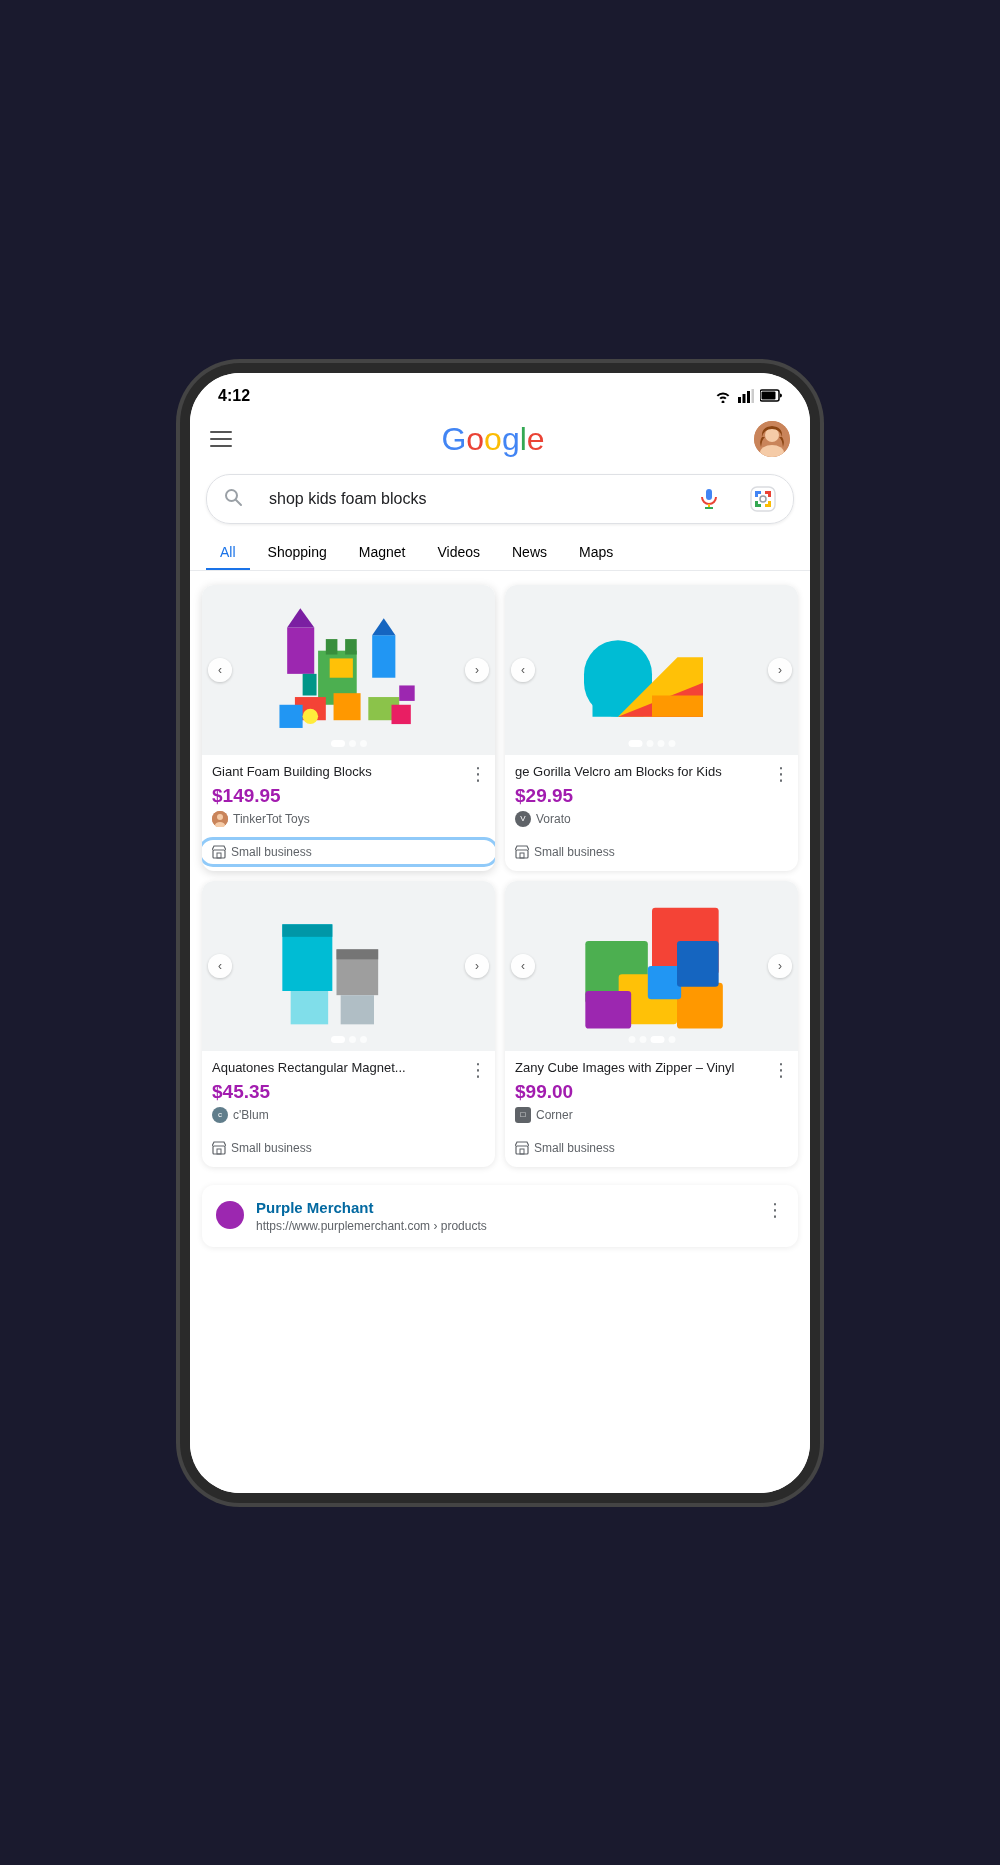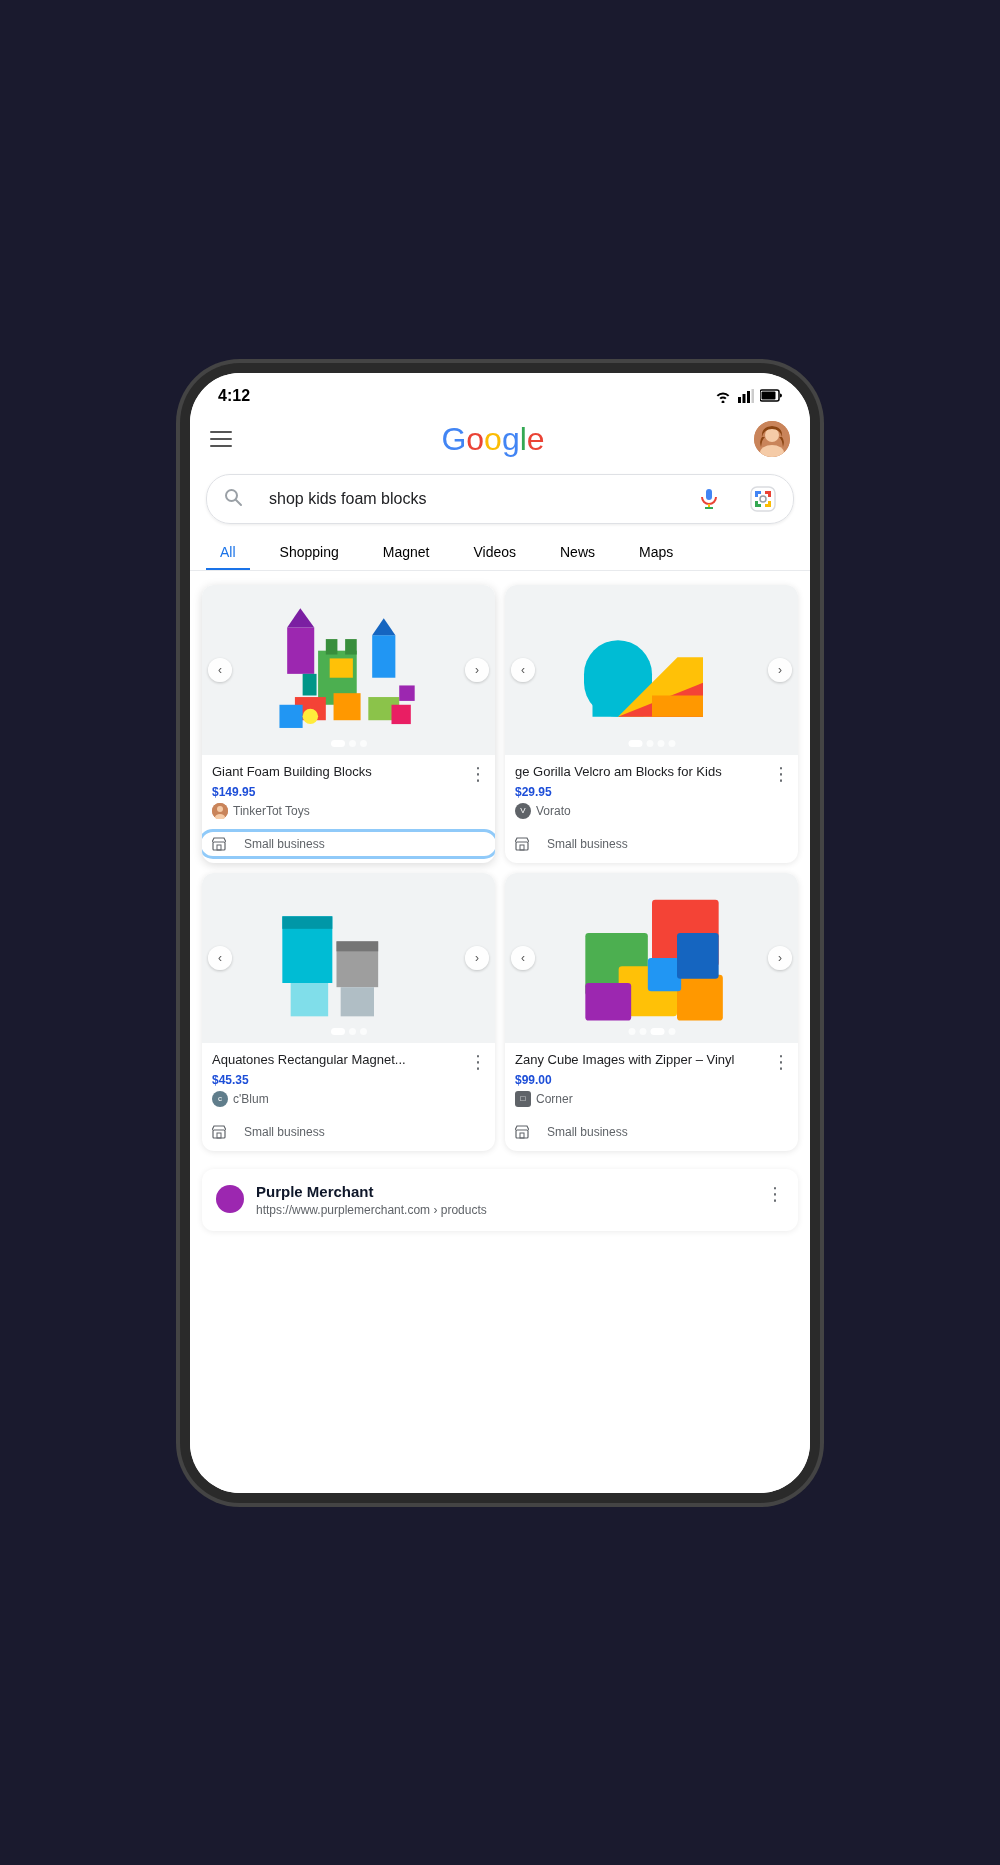--- a/index.html
+++ b/index.html
@@ -83,21 +83,21 @@
     .search-input-text { flex: 1; font-size: 16px; color: #202124; }
     .voice-icon, .lens-icon {
       width: 28px; height: 28px; display: flex; align-items: center; justify-content: center; cursor: pointer;
     }
     
     .tabs {
       display: flex;
       align-items: center;
       padding: 12px 16px 0 16px;
       border-bottom: 1px solid #e8eaed;
-      gap: 16px;
+      gap: 4px;
       overflow-x: auto;
     }
     .tab {
       padding: 8px 14px;
       font-size: 14px;
       color: #000000;
       cursor: pointer;
       white-space: nowrap;
       border-bottom: 3px solid transparent;
       margin-bottom: -1px;
@@ -154,31 +154,31 @@
       background: rgba(255,255,255,0.9);
       border-radius: 50%;
       display: flex; align-items: center; justify-content: center;
       font-size: 12px; color: #555; cursor: pointer;
       box-shadow: 0 1px 3px rgba(0,0,0,0.2);
     }
     .arrow-left { left: 6px; }
     .arrow-right { right: 6px; }
     .product-info { padding: 8px 10px 12px 10px; }
     .product-name { font-size: 13px; color: #202124; line-height: 1.4; margin-bottom: 4px; padding-right: 20px; }
-    .product-price { font-size: 12px; font-weight: 700; color: #1d4ed8; margin-bottom: 4px; }
+    .product-price { font-size: 19px; font-weight: 700; color: #a21caf; margin-bottom: 4px; }
     .product-seller { display: flex; align-items: center; gap: 5px; font-size: 12px; color: #5f6368; margin-bottom: 2px; }
     .seller-icon {
       width: 16px; height: 16px; border-radius: 50%; background: #c9845a;
       display: flex; align-items: center; justify-content: center;
       font-size: 9px; color: #fff; flex-shrink: 0;
     }
     .seller-icon.gray { background: #9aa0a6; }
     .seller-icon.dark { background: #5f6368; }
     .small-business {
-      display: flex; align-items: flex-end; gap: 18px;
+      display: flex; align-items: flex-end; gap: 5px;
       font-size: 12px; color: #5f6368;
       margin-top: 18px;
     }
     .store-icon {
       width: 14px; height: 14px; flex-shrink: 0;
     }
     .more-options {
       position: absolute; top: 180px; right: 8px;
       font-size: 18px; color: #5f6368; cursor: pointer;
       line-height: 1;
@@ -201,21 +201,21 @@
       align-items: flex-start;
       gap: 12px;
     }
     .result-favicon {
       width: 28px; height: 28px; border-radius: 50%;
       background: #9c27b0;
       flex-shrink: 0;
       margin-top: 2px;
     }
     .result-info { flex: 1; }
-    .result-title { font-size: 15px; font-weight: 600; color: #0f172a; margin-bottom: 3px; }
+    .result-title { font-size: 15px; font-weight: 600; color: #0369a1; margin-bottom: 3px; }
     .result-url { font-size: 12px; color: #5f6368; }
     .result-more {
       font-size: 18px; color: #5f6368; cursor: pointer; flex-shrink: 0;
     }
 
     
     .phone-screen::-webkit-scrollbar { display: none; }
     .tabs::-webkit-scrollbar { display: none; }
   </style>
 </head>

